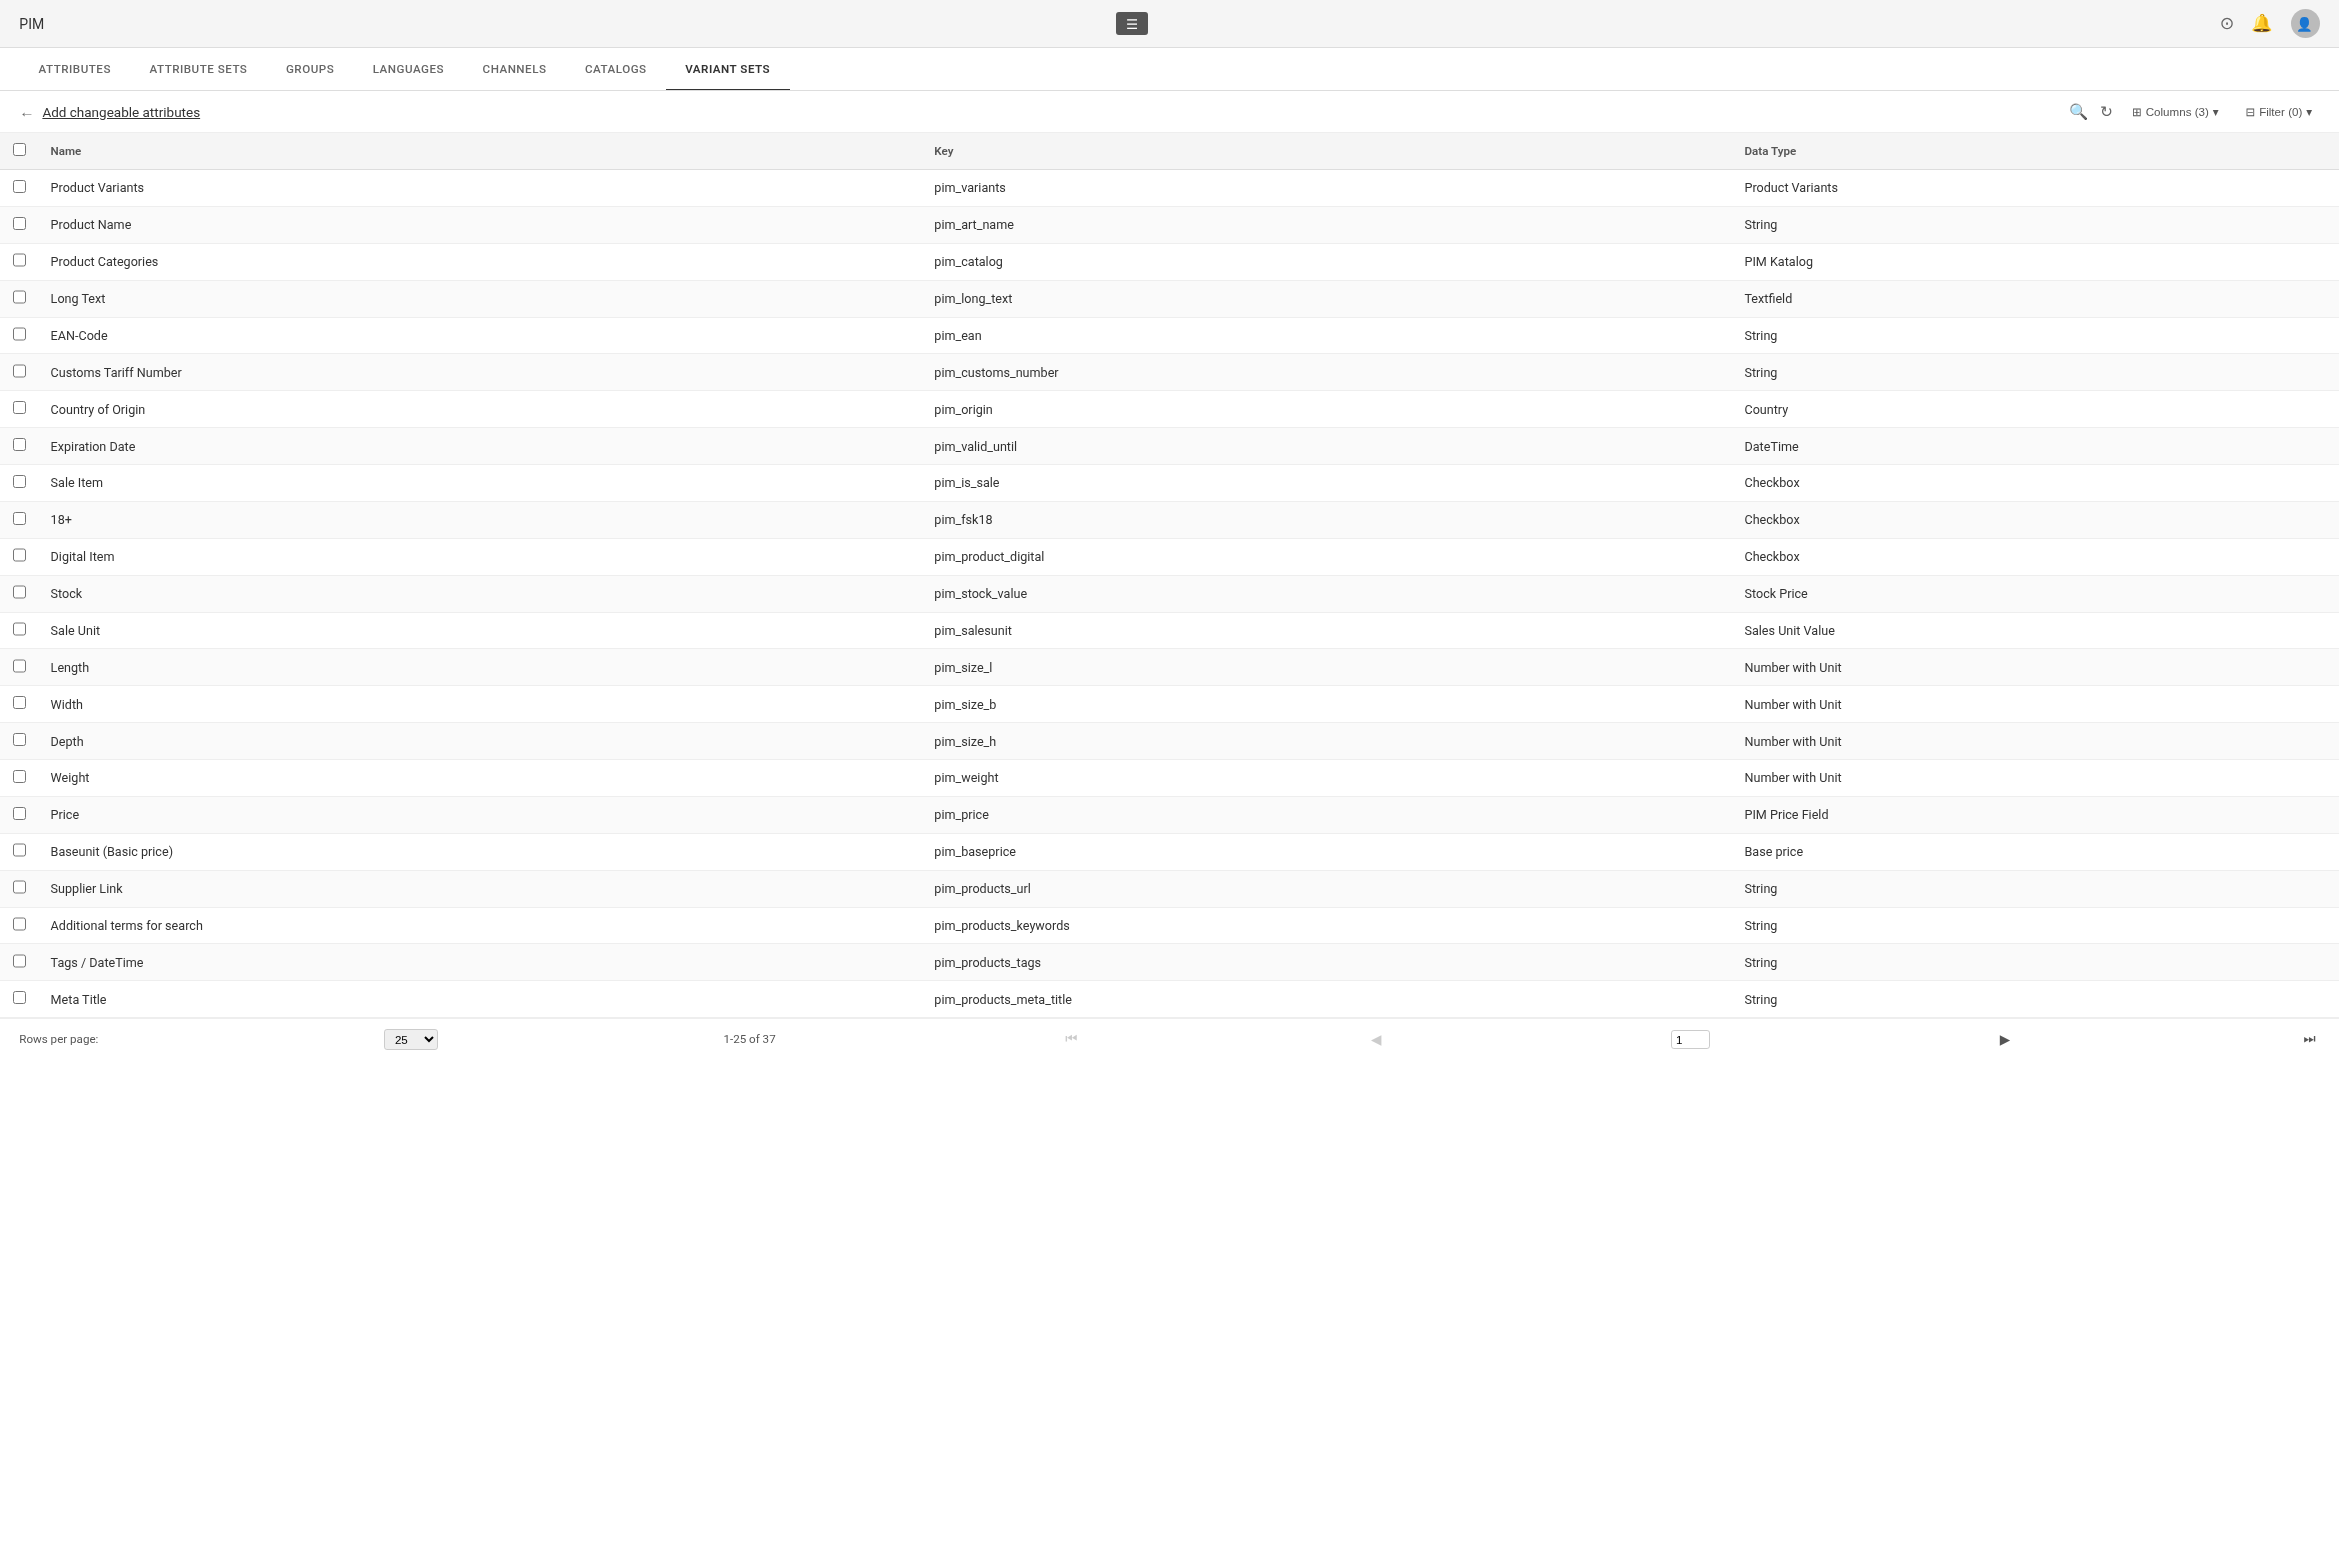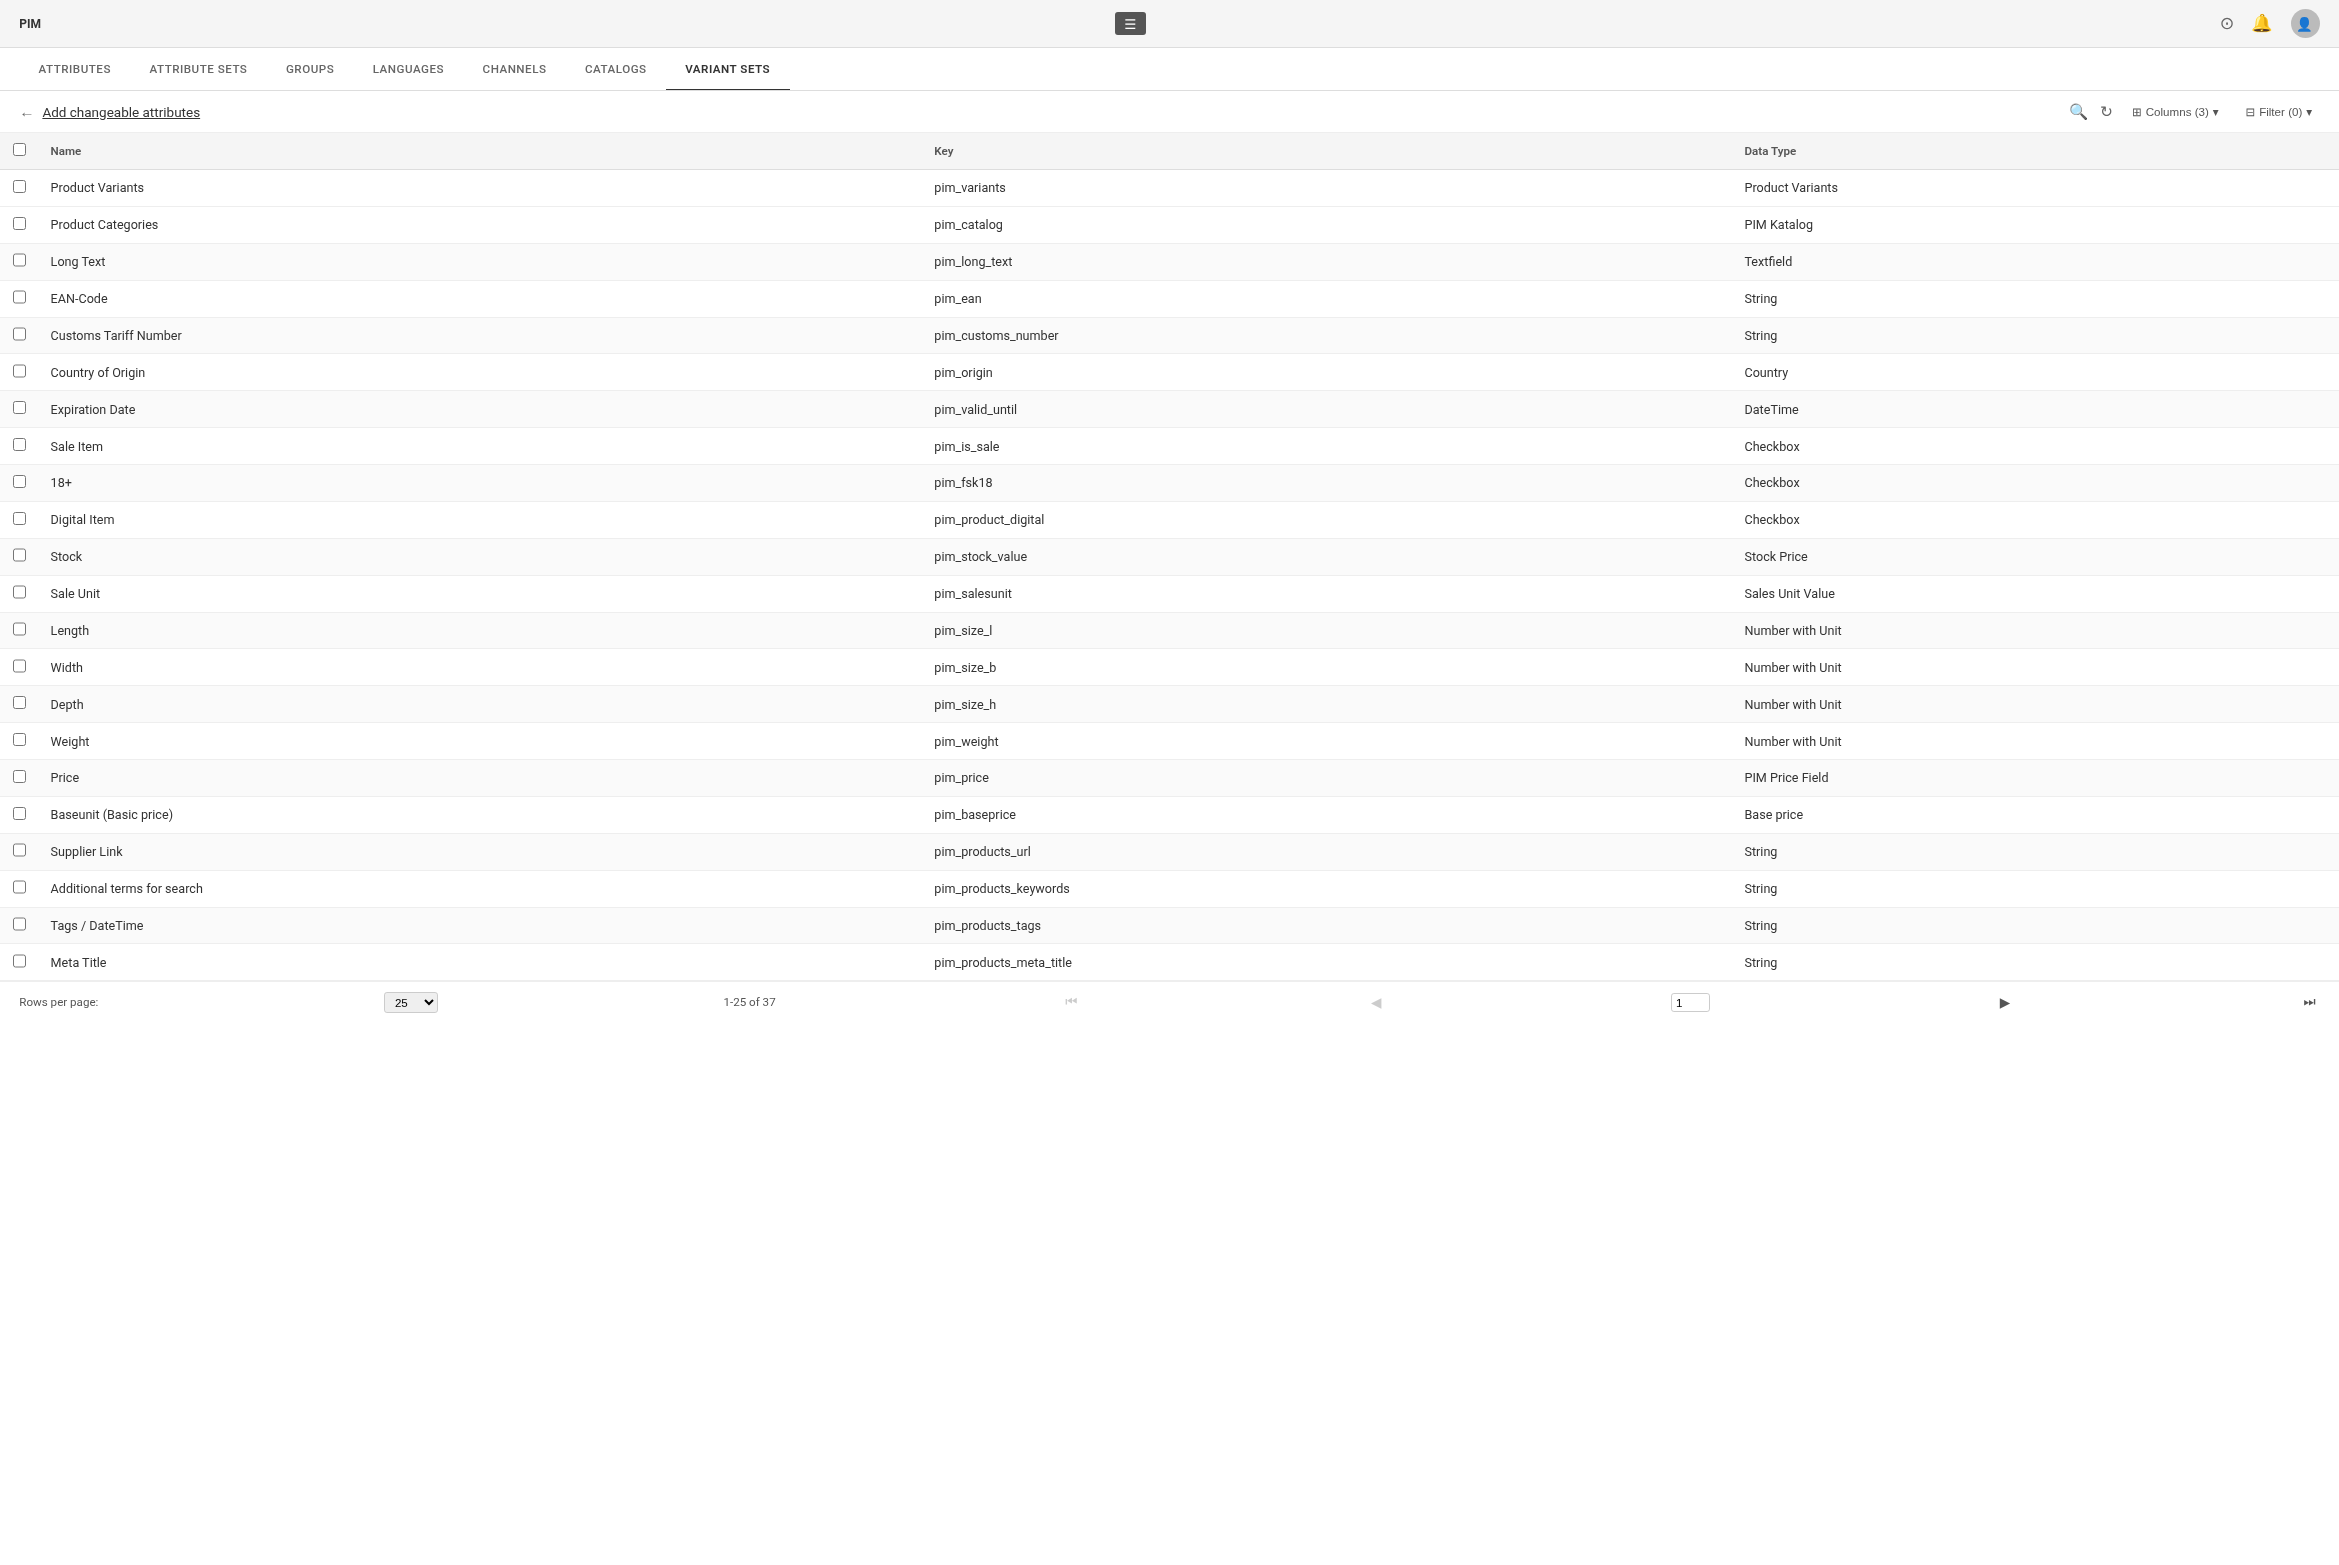--- a/index.html
+++ b/index.html
@@ -4,21 +4,21 @@
   <style>
     * { box-sizing: border-box; margin: 0; padding: 0; }
     body { font-family: -apple-system, BlinkMacSystemFont, 'Segoe UI', Roboto, sans-serif; font-size: 12.6px; background: #fff; color: #333; }
 
     
     .top-bar {
       display: flex; align-items: center; justify-content: space-between;
       padding: 0 19.3px; height: 48px; background: #f5f5f5; border-bottom: 1px solid #ddd;
     }
     .top-bar-left { display: flex; align-items: center; gap: 9.7px; }
-    .app-title { font-weight: 700; font-size: 12px; color: #333; }
+    .app-title { font-weight: 400; font-size: 14px; color: #333; }
     .top-bar-center { display: flex; align-items: center; }
     .hamburger-btn {
       background: #555; color: #fff; border: none; padding: 3.9px 9.7px; border-radius: 2.9px;
       cursor: pointer; font-size: 13.5px;
     }
     .top-bar-right { display: flex; align-items: center; gap: 17.4px; }
     .icon-btn { background: none; border: none; cursor: pointer; color: #666; font-size: 17.4px; }
     .avatar {
       width: 29px; height: 29px; border-radius: 50%; background: #bbb;
       display: flex; align-items: center; justify-content: center; color: #fff; font-size: 13.5px;
@@ -161,20 +161,28 @@
       </tr>
     </thead>
     <tbody id="table-body">
     <tr>
       <td class="checkbox-cell">
         <input type="checkbox" style="">
       </td>
       <td>Product Variants</td>
       <td>pim_variants</td>
       <td>Product Variants</td>
+    </tr>
+        <tr class="even">
+      <td class="checkbox-cell">
+        <input type="checkbox" style="">
+      </td>
+      <td>Product Name</td>
+      <td>pim_art_name</td>
+      <td>String</td>
     </tr>
         <tr>
       <td class="checkbox-cell">
         <input type="checkbox" style="">
       </td>
       <td>Product Categories</td>
       <td>pim_catalog</td>
       <td>PIM Katalog</td>
     </tr>
         <tr class="even">

